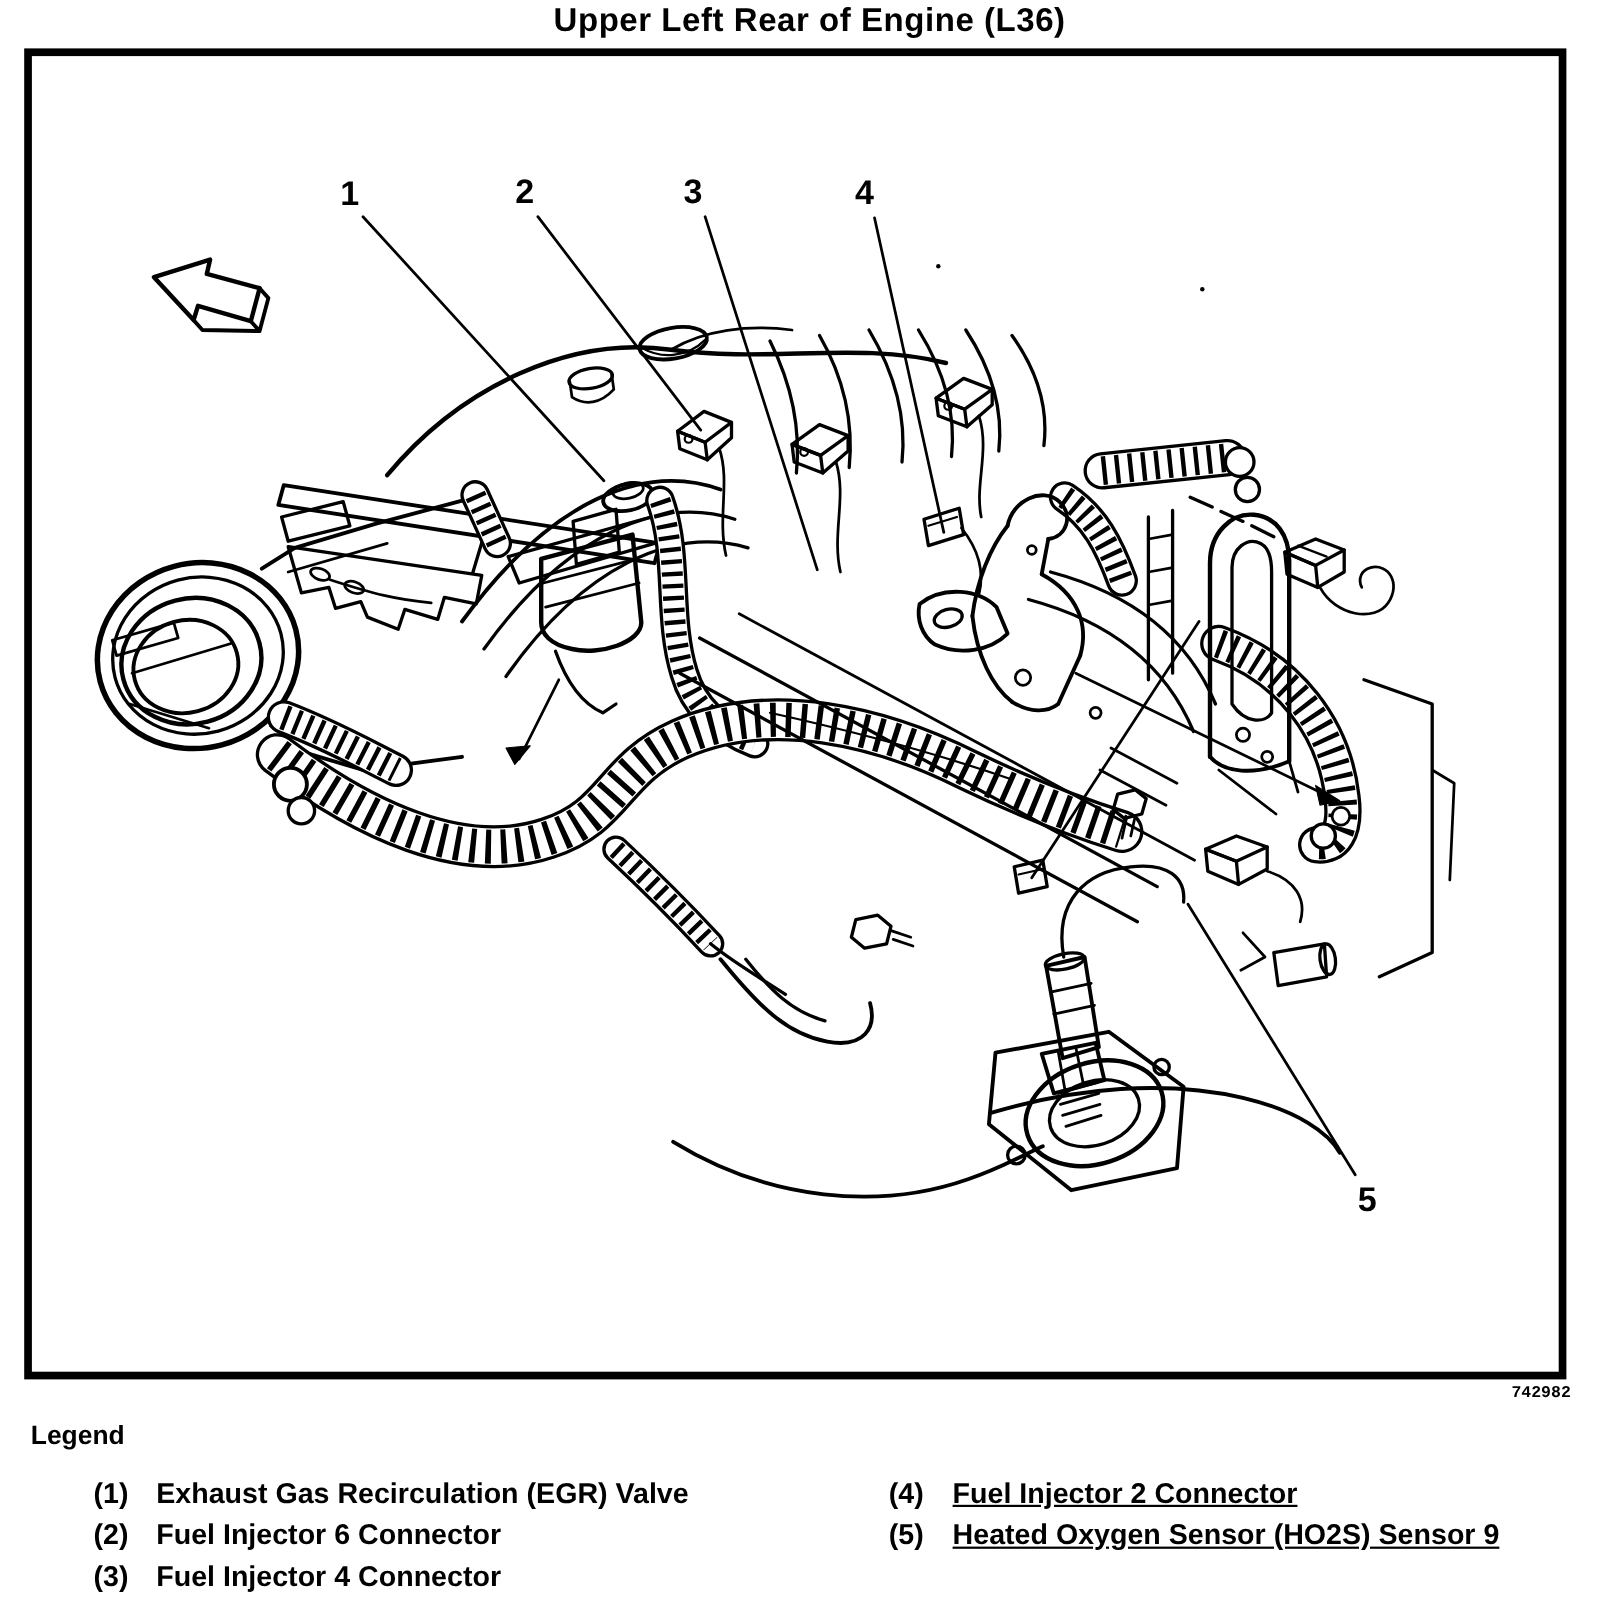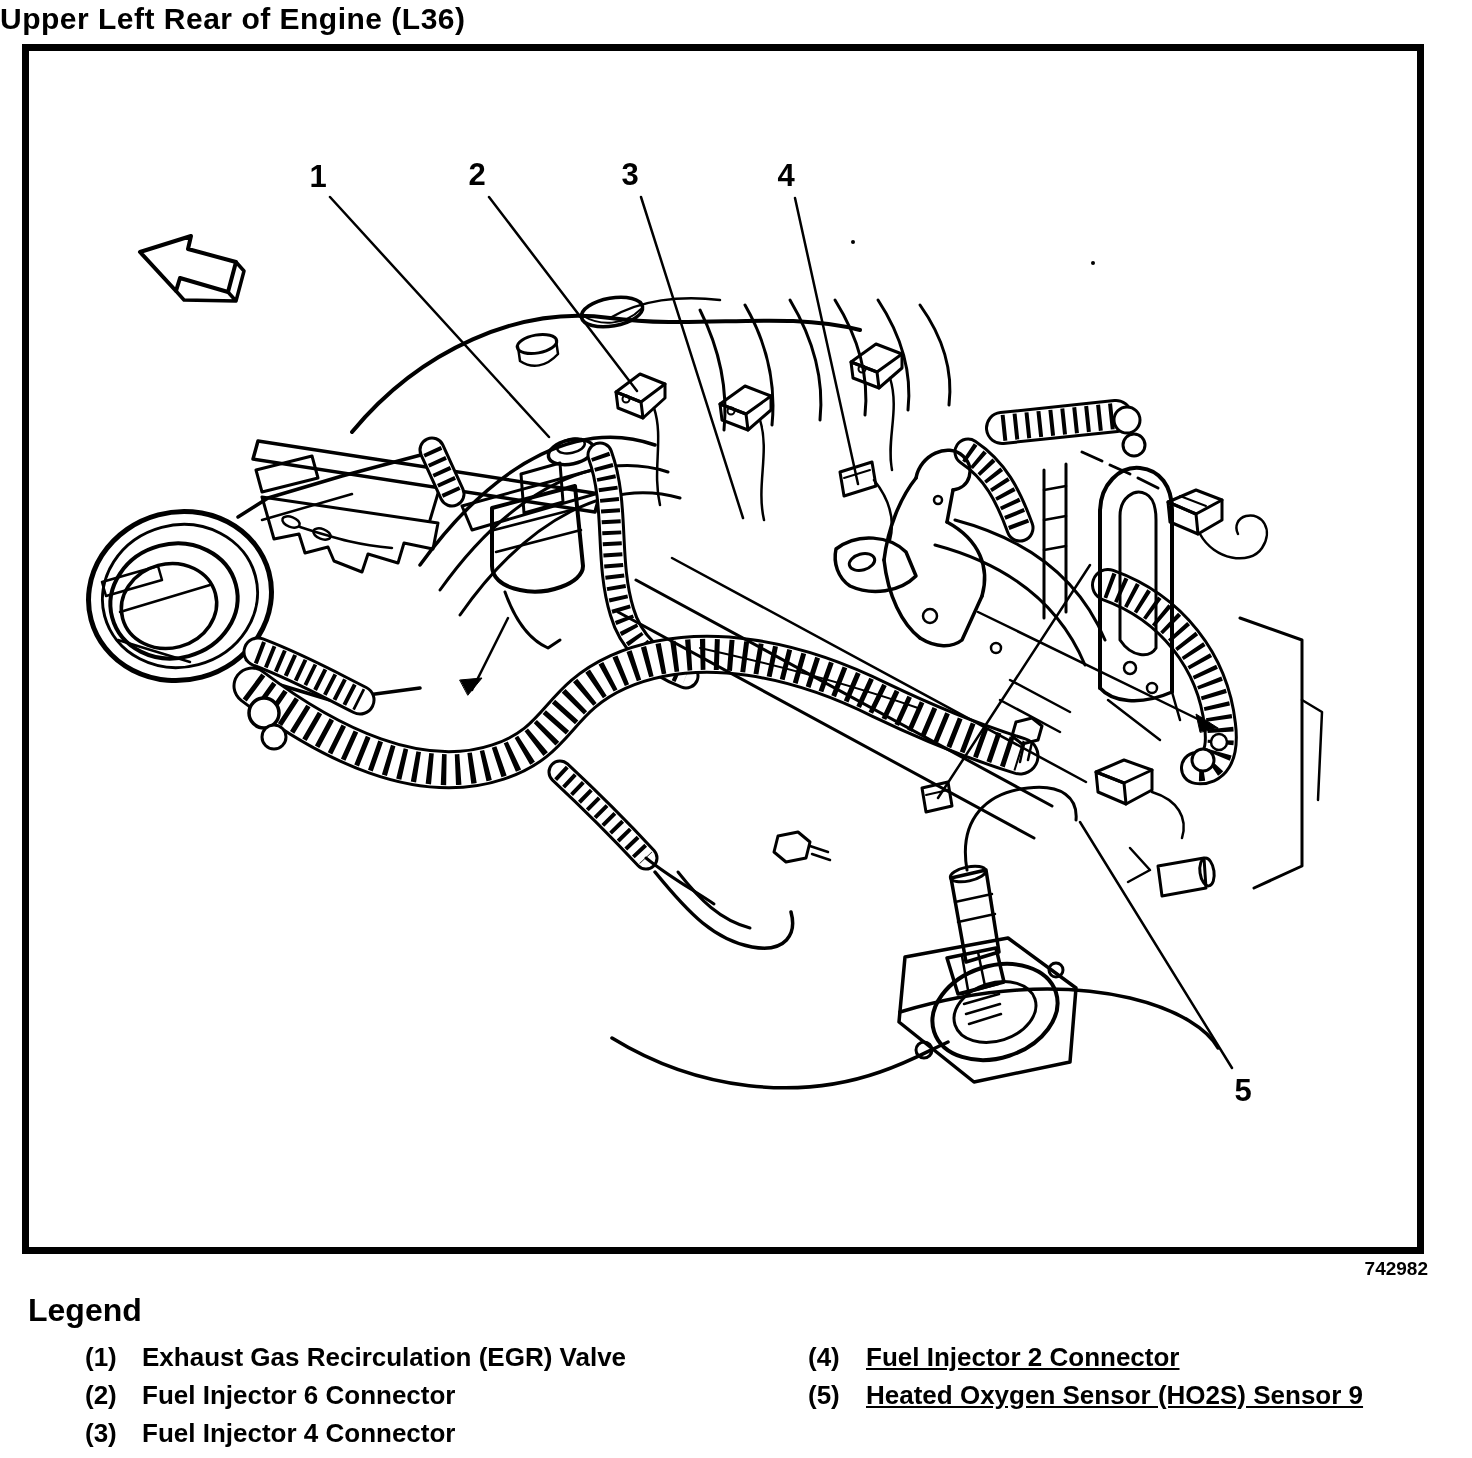--- a/index.html
+++ b/index.html
@@ -1,39 +1,39 @@
 <!DOCTYPE html>
 <html><head>
 <meta charset="utf-8">
 <style>
   html,body{margin:0;padding:0;}
   body{
     width:1472px;height:1458px;position:relative;background:#ffffff;
     font-family:"Liberation Sans", sans-serif;color:#000;overflow:hidden;
   }
   .page-title{
-    position:absolute;left:0;top:2px;width:100%;
+    position:absolute;left:0;top:2px;width:100%;text-align:center;
     font-size:30px;font-weight:bold;letter-spacing:.5px;
   }
   .diagram-box{
     position:absolute;left:22px;top:44px;width:1402px;height:1210px;
     border:7px solid #000;box-sizing:border-box;background:#fff;
   }
   svg.art{position:absolute;left:0;top:0;width:1472px;height:1458px;pointer-events:none;}
   .callout{
     position:absolute;transform:translate(-50%,-50%);
     font-size:31px;font-weight:bold;line-height:1;
   }
   .c1{left:318px;top:176px;} .c2{left:477px;top:174px;} .c3{left:630px;top:174px;}
   .c4{left:786px;top:175px;} .c5{left:1243px;top:1090px;}
   .figure-number{
-    position:absolute;right:44px;top:1258px;font-size:19px;font-weight:bold;
+    position:absolute;right:44px;top:1258px;font-size:15px;font-weight:bold;font-family:Liberation Mono, monospace;
   }
   .legend-title{
-    position:absolute;left:28px;top:1292px;font-size:32px;font-weight:bold;
+    position:absolute;left:28px;top:1292px;font-size:24px;font-weight:bold;
   }
   .legend-num,.legend-label{position:absolute;font-size:26px;font-weight:bold;white-space:nowrap;}
   .r1{top:1342px;} .r2{top:1380px;} .r3{top:1418px;}
   .coln1{left:85px;} .coll1{left:142px;}
   .coln2{left:808px;} .coll2{left:866px;text-decoration:underline;}
 </style>
 </head>
 <body>
 
 <div class="page-title">Upper Left Rear of Engine (L36)</div>

